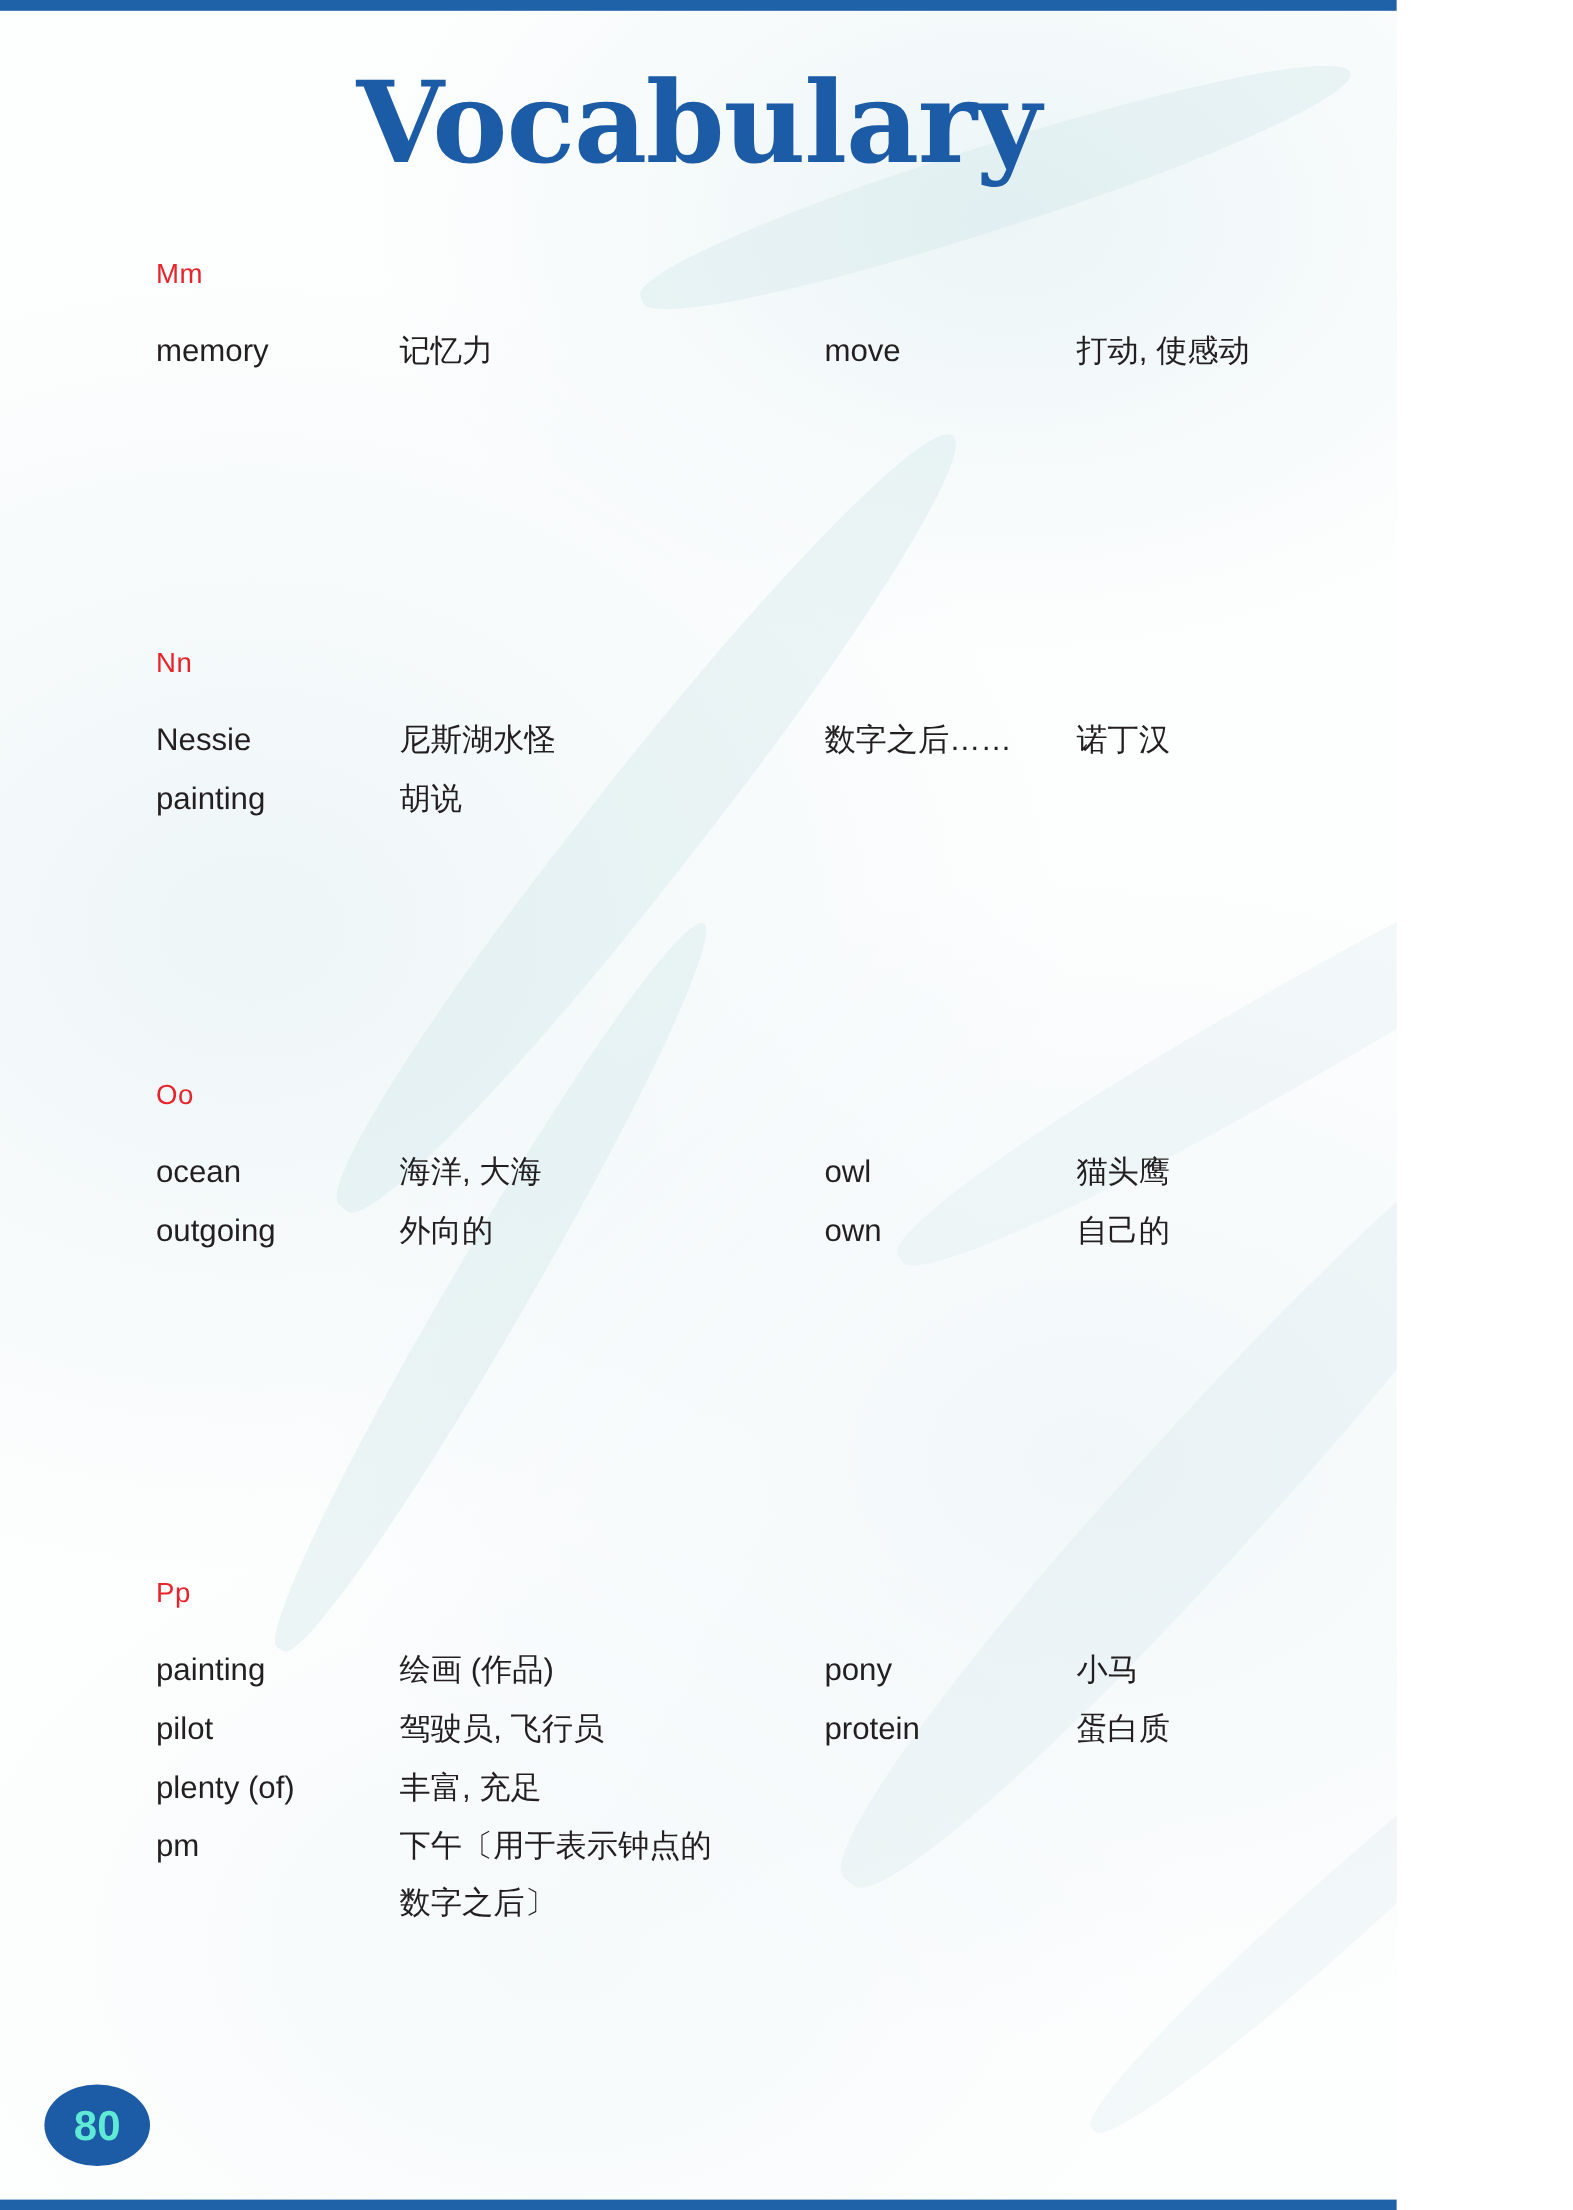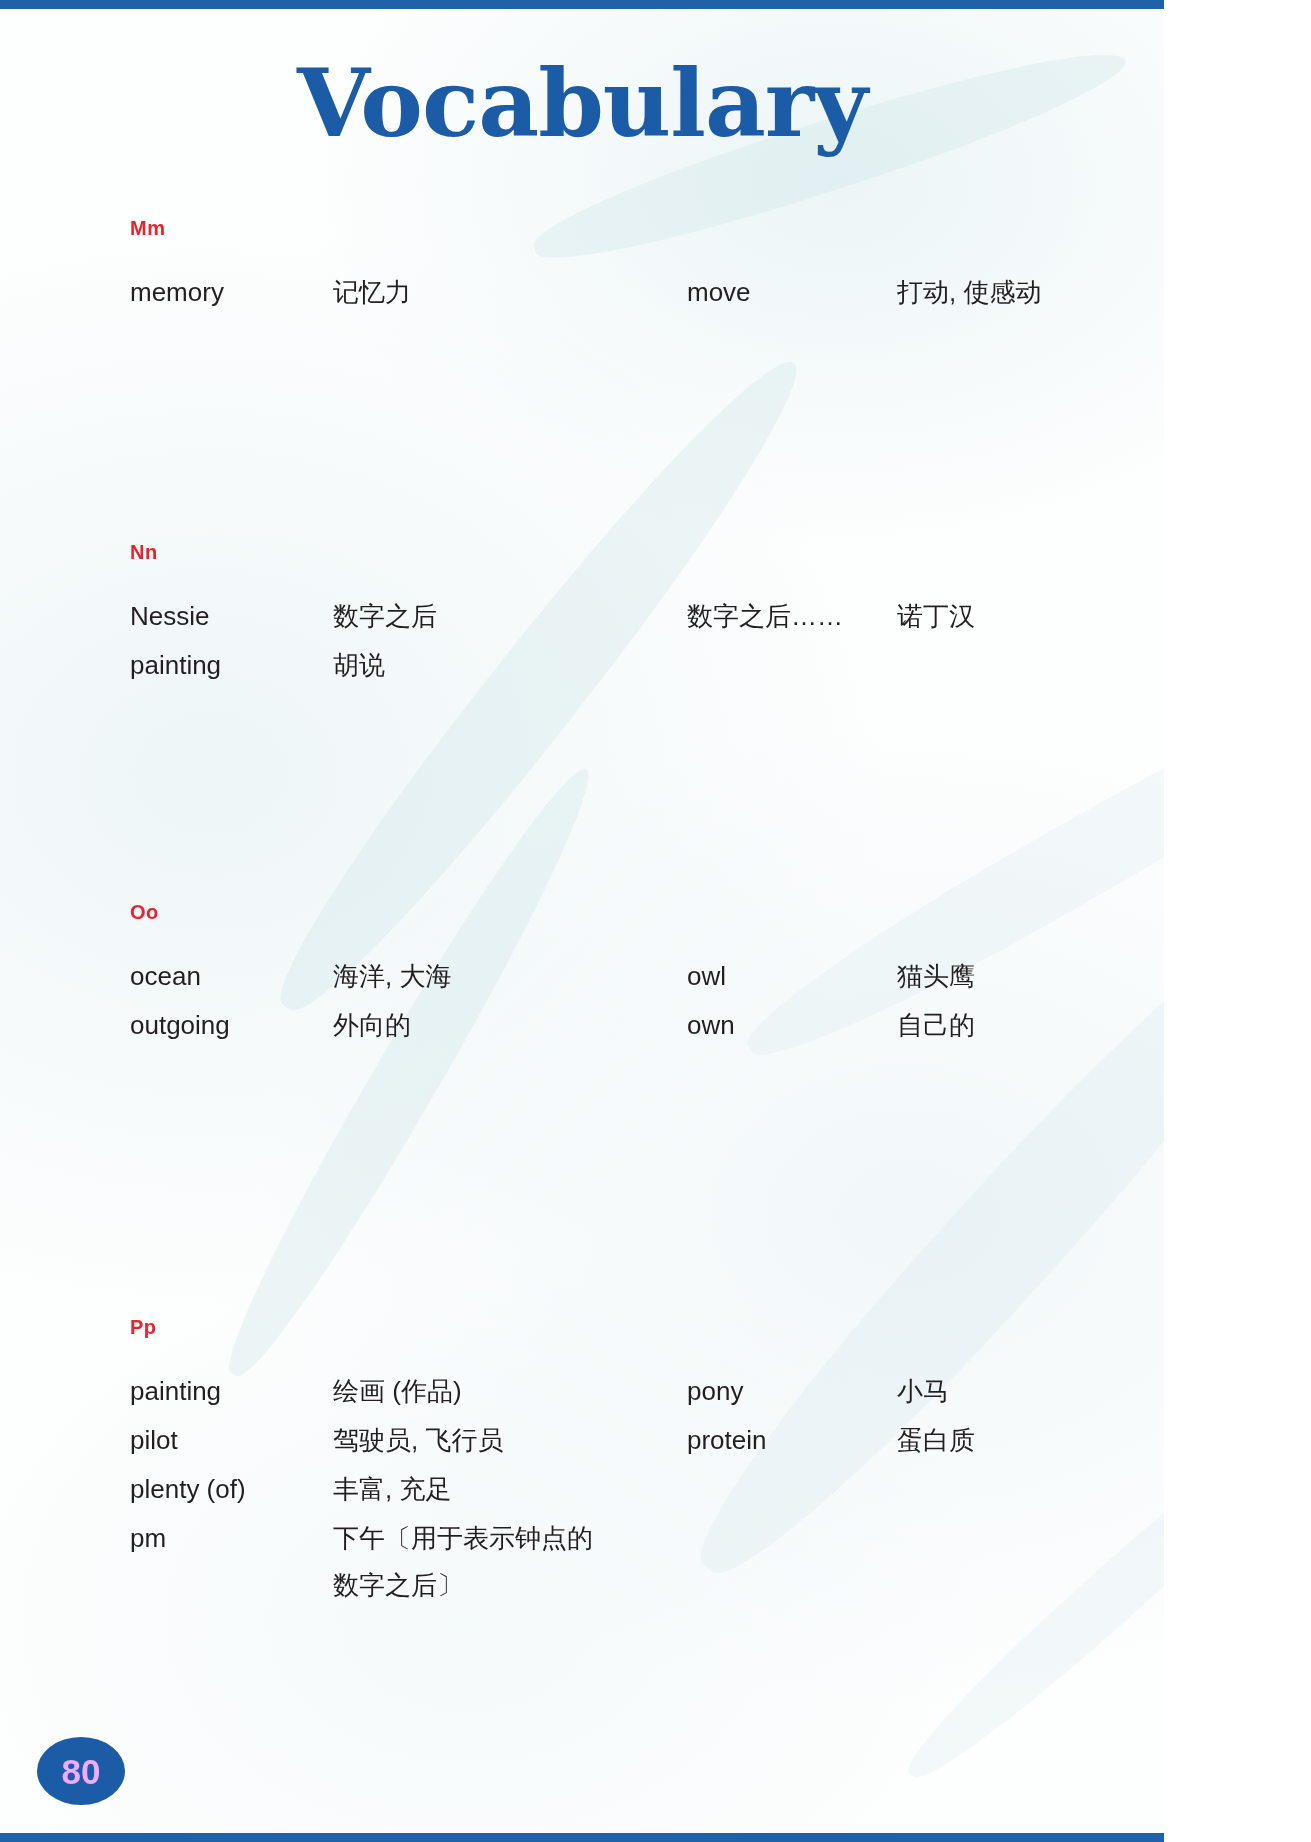--- a/index.html
+++ b/index.html
@@ -38,39 +38,39 @@
     font-weight:900;font-size:94px;line-height:1.1;
     color:#1c5ba6;letter-spacing:-1px;
   }
 
   .sec{position:absolute;left:130px;width:1145px;}
   .sec-m{top:212px;}
   .sec-n{top:536px;}
   .sec-o{top:896px;}
   .sec-p{top:1311px;}
   .letter{
-    margin:0;font-size:20px;line-height:33px;font-weight:bold;
+    margin:0;font-size:23px;line-height:33px;font-weight:normal;
     color:#e8232b;letter-spacing:0.5px;
   }
   .cols{position:relative;margin-top:24px;}
   .group{position:absolute;top:0;display:grid;row-gap:2px;}
   .group.gl{left:0;grid-template-columns:203px auto;}
   .group.gr{left:557px;grid-template-columns:210px auto;}
   .w,.d{
     font-size:26px;line-height:47px;color:#231f20;
     white-space:pre-line;
   }
 
   .page-badge{
     position:absolute;left:37px;top:1737px;width:88px;height:68px;
     background:#1c5ba6;border-radius:50%;
     display:flex;align-items:center;justify-content:center;
   }
   .page-badge span{
-    color:#f0abfc;font-weight:bold;font-size:35px;line-height:1;
+    color:#5eead4;font-weight:bold;font-size:35px;line-height:1;
   }
 </style>
 </head>
 <body>
 
 <div class="page">
 
   <div class="texture">
     <div class="streak s1"></div>
     <div class="streak s2"></div>
@@ -96,21 +96,21 @@
         <span class="d">打动, 使感动</span>
       </div>
     </div>
   </section>
 
   <section class="sec sec-n">
     <h2 class="letter">Nn</h2>
     <div class="cols">
       <div class="group gl">
         <span class="w">Nessie</span>
-        <span class="d">数字之后</span>
+        <span class="d">尼斯湖水怪</span>
         <span class="w">painting</span>
         <span class="d">胡说</span>
       </div>
       <div class="group gr">
         <span class="d">数字之后……</span>
         <span class="d">诺丁汉</span>
       </div>
     </div>
   </section>
 

